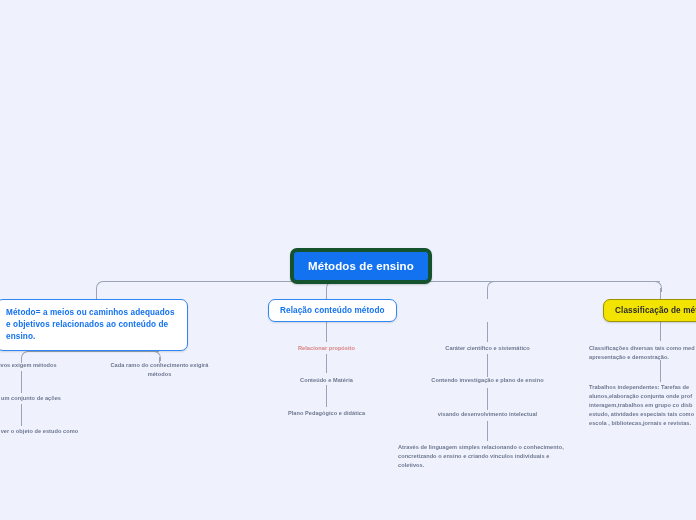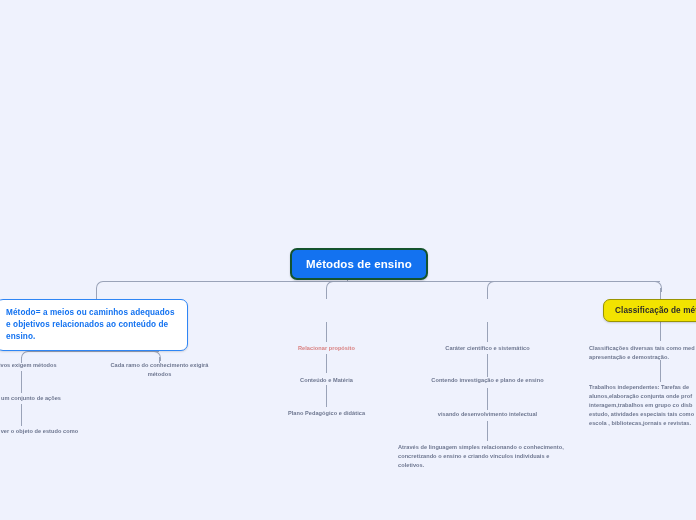--- a/index.html
+++ b/index.html
@@ -40,21 +40,21 @@
     position: absolute;
     box-sizing: border-box;
     text-align: center;
     font-weight: bold;
     letter-spacing: .1px;
   }
 
   .node-root {
     background: #1372f0;
     color: #ffffff;
-    border: 2px solid #14532d;
+    border: 4px solid #14532d;
     border-radius: 7px;
     font-size: 11.5px;
     padding: 8px 14px;
     box-shadow: 0 1px 2px rgba(0,0,0,.18);
     white-space: nowrap;
   }
 
   .node-blue-outline {
     background: #ffffff;
     color: #1372f0;
@@ -156,20 +156,23 @@
   <div class="conn conn-v" style="left:660px; top:360px; height:22px;"></div>
 
   <div class="node node-root" style="left:290px; top:248px;">
     <span>Métodos de ensino</span>
   </div>
 
   <div class="node node-blue-box" style="left:-4px; top:299px; width:192px;">
     <span>Método= a meios ou caminhos adequados e objetivos relacionados ao conteúdo de ensino.</span>
   </div>
 
+  <div class="node node-blue-outline" style="left:268px; top:299px;">
+    <span>Relação conteúdo método</span>
+  </div>
 
 
   <div class="node node-yellow" style="left:603px; top:299px;">
     <span>Classificação de métodos</span>
   </div>
 
   <div class="leaf leaf-center" style="left:-35px; top:361px; width:112px;">
     <span>objetivos exigem métodos</span>
   </div>
   <div class="leaf leaf-center" style="left:-38px; top:394px; width:118px;">

